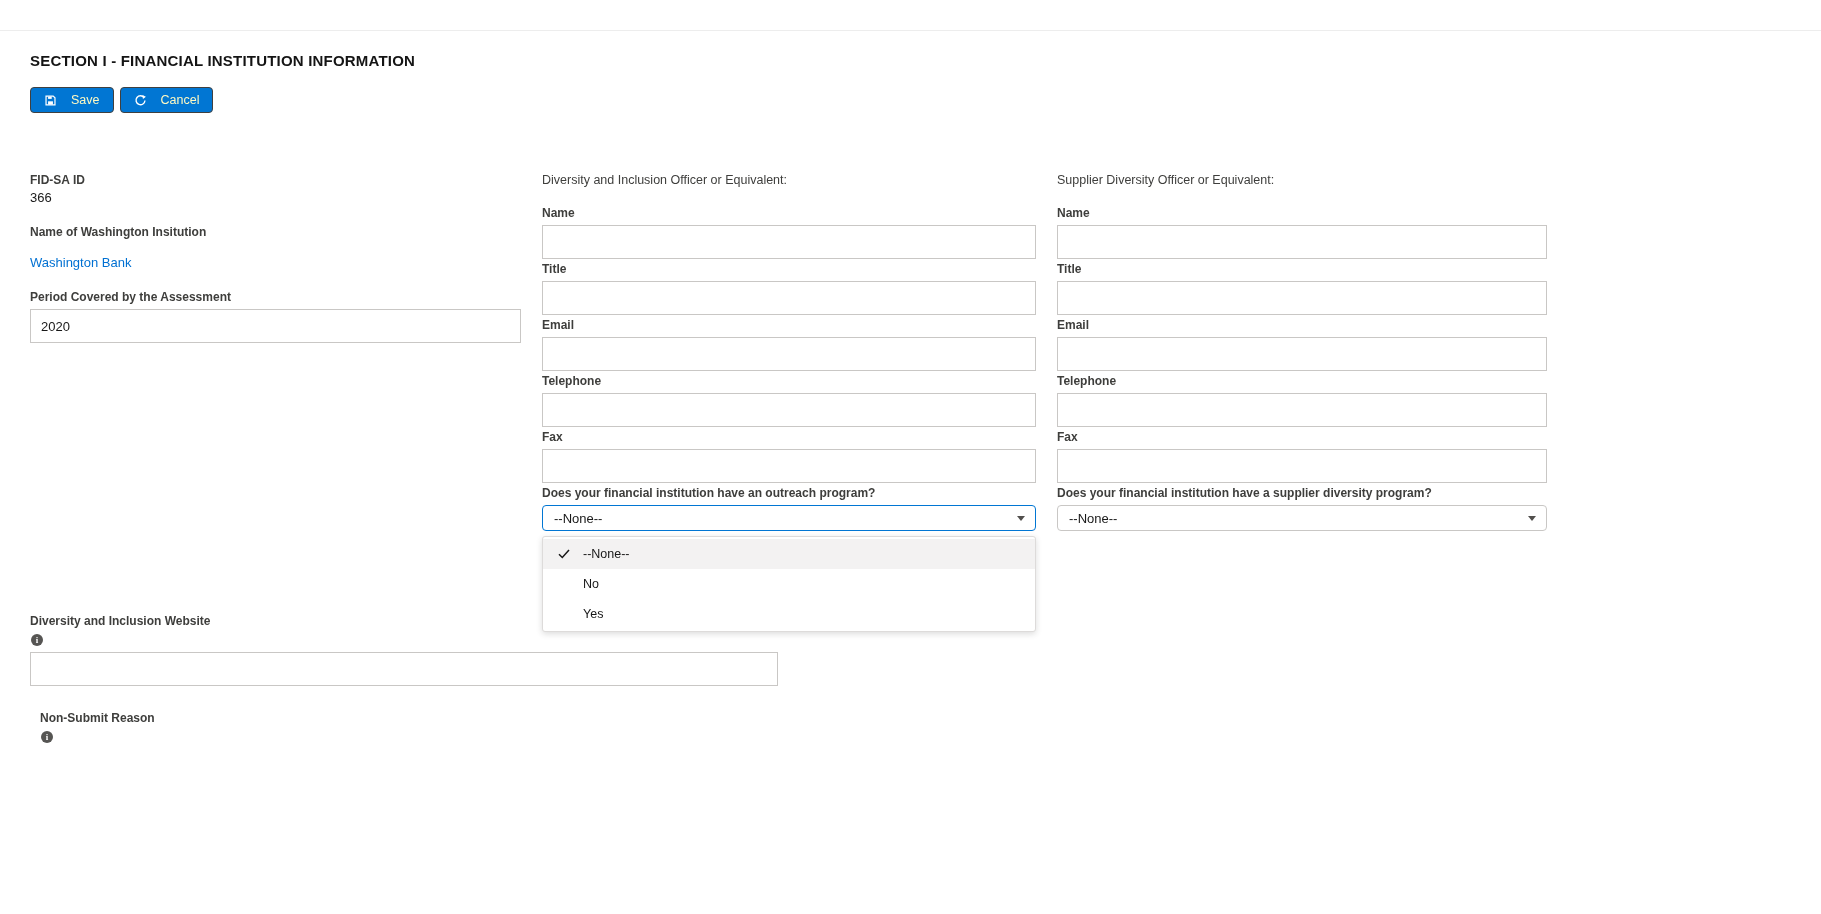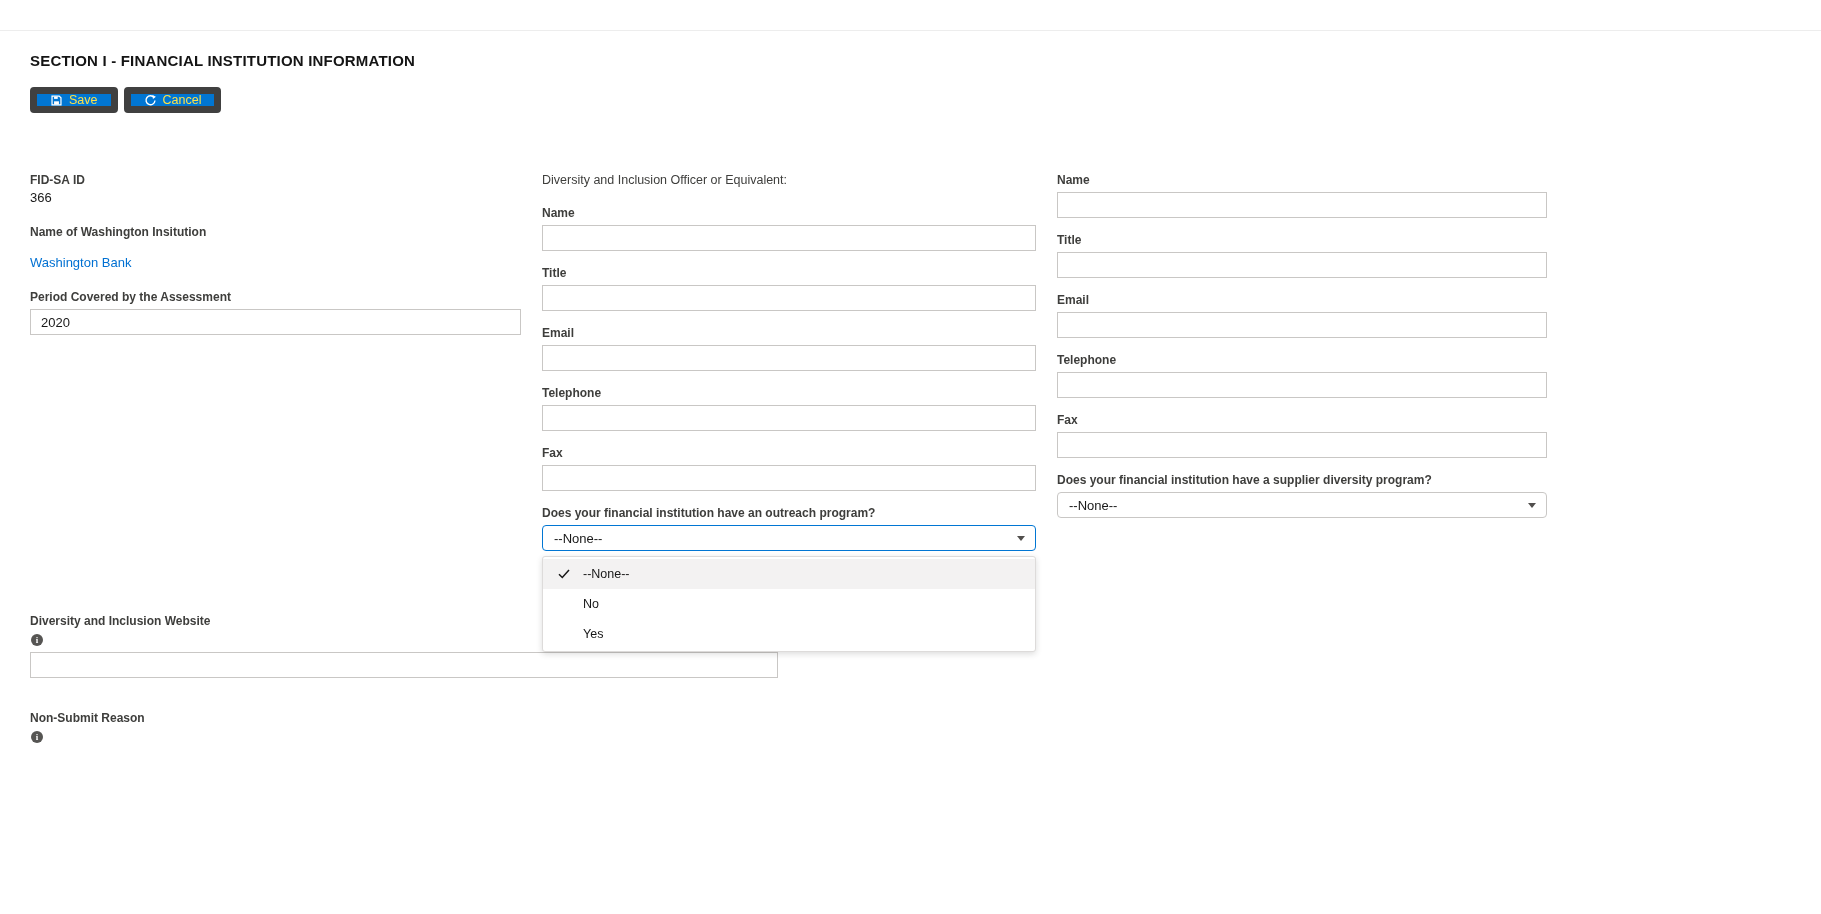--- a/index.html
+++ b/index.html
@@ -16,36 +16,36 @@
     border-top: 1px solid #ededed;
   }
   .page-title {
     position: absolute; left: 30px; top: 52px;
     font-size: 15px; font-weight: bold; color: #141414;
     letter-spacing: 0.2px;
   }
   .btn-row { position: absolute; left: 30px; top: 87px; display: flex; gap: 6px; }
   .btn {
     height: 26px; padding: 0 13px;
-    background: #0176d3; border: 7px solid #404040; border-radius: 4px;
-    color: #fde047; font-size: 12.5px; font-family: inherit;
-    display: inline-flex; align-items: center; gap: 6px; cursor: pointer;
+    background: #0176d3; border: 1px solid #404040; border-radius: 4px;
+    color: #fef9c3; font-size: 12.5px; font-family: inherit;
+    display: inline-flex; align-items: center; gap: 14px; cursor: pointer;
   }
   .btn svg { display: block; }
 
   .lbl { font-size: 12px; color: #3e3e3c; line-height: 16px; font-weight: bold; }
   .val { font-size: 13px; color: #181818; line-height: 18px; margin-top: 1px; }
   .link { font-size: 13px; color: #0070d2; line-height: 18px; margin-top: 14px; text-decoration: none; display: inline-block; cursor: pointer; }
   .ro { margin-bottom: 17px; }
-  .field { margin-bottom: 14px; }
+  .field { margin-bottom: 2px; }
   .field .lbl { margin-bottom: 4px; }
   .tinput {
     width: 100%; height: 26px;
     border: 1px solid #c9c7c5; border-radius: 0;
-    padding: 8px 10px; font-size: 13px; color: #181818;
+    padding: 16px 10px; font-size: 13px; color: #181818;
     font-family: inherit; background: #fff; outline: none;
   }
   .inputwrap { position: relative; }
   .cal-btn {
     position: absolute; right: 7px; top: 5px; width: 16px; height: 16px;
     background: none; border: none; padding: 0; cursor: pointer;
   }
 
   .col-left  { position: absolute; left: 30px;   top: 172px; width: 491px; }
   .col-mid   { position: absolute; left: 542px;  top: 172px; width: 494px; }
@@ -74,21 +74,21 @@
   }
   .option {
     height: 30px; display: flex; align-items: center;
     padding-left: 40px; font-size: 12.5px; color: #181818;
     position: relative; cursor: pointer;
   }
   .option.selected { background: #f3f2f2; }
   .option .check { position: absolute; left: 15px; top: 9px; }
 
   .website-block { position: absolute; left: 30px; top: 613px; width: 748px; }
-  .nonsubmit-block { position: absolute; left: 30px; top: 710px; width: 491px; }
+  .nonsubmit-block { position: absolute; left: 40px; top: 710px; width: 491px; }
   .info-icon {
     width: 12px; height: 12px; border-radius: 50%;
     background: #565553; color: #fff;
     font-size: 9px; font-weight: bold; font-family: "Liberation Serif", serif;
     display: flex; align-items: center; justify-content: center;
     margin: 5px 0 6px 1px; line-height: 1;
   }
 </style>
 </head>
 <body>
@@ -177,20 +177,21 @@
         </div>
         <div class="option">
           <span>Yes</span>
         </div>
       </div>
     </div>
   </div>
 </div>
 
 <div class="col-right">
+  <div class="col-header">Supplier Diversity Officer or Equivalent:</div>
   <div class="field">
     <div class="lbl">Name</div>
     <input class="tinput" type="text" value="" style="">
   </div>
   <div class="field">
     <div class="lbl">Title</div>
     <input class="tinput" type="text" value="" style="">
   </div>
   <div class="field">
     <div class="lbl">Email</div>

